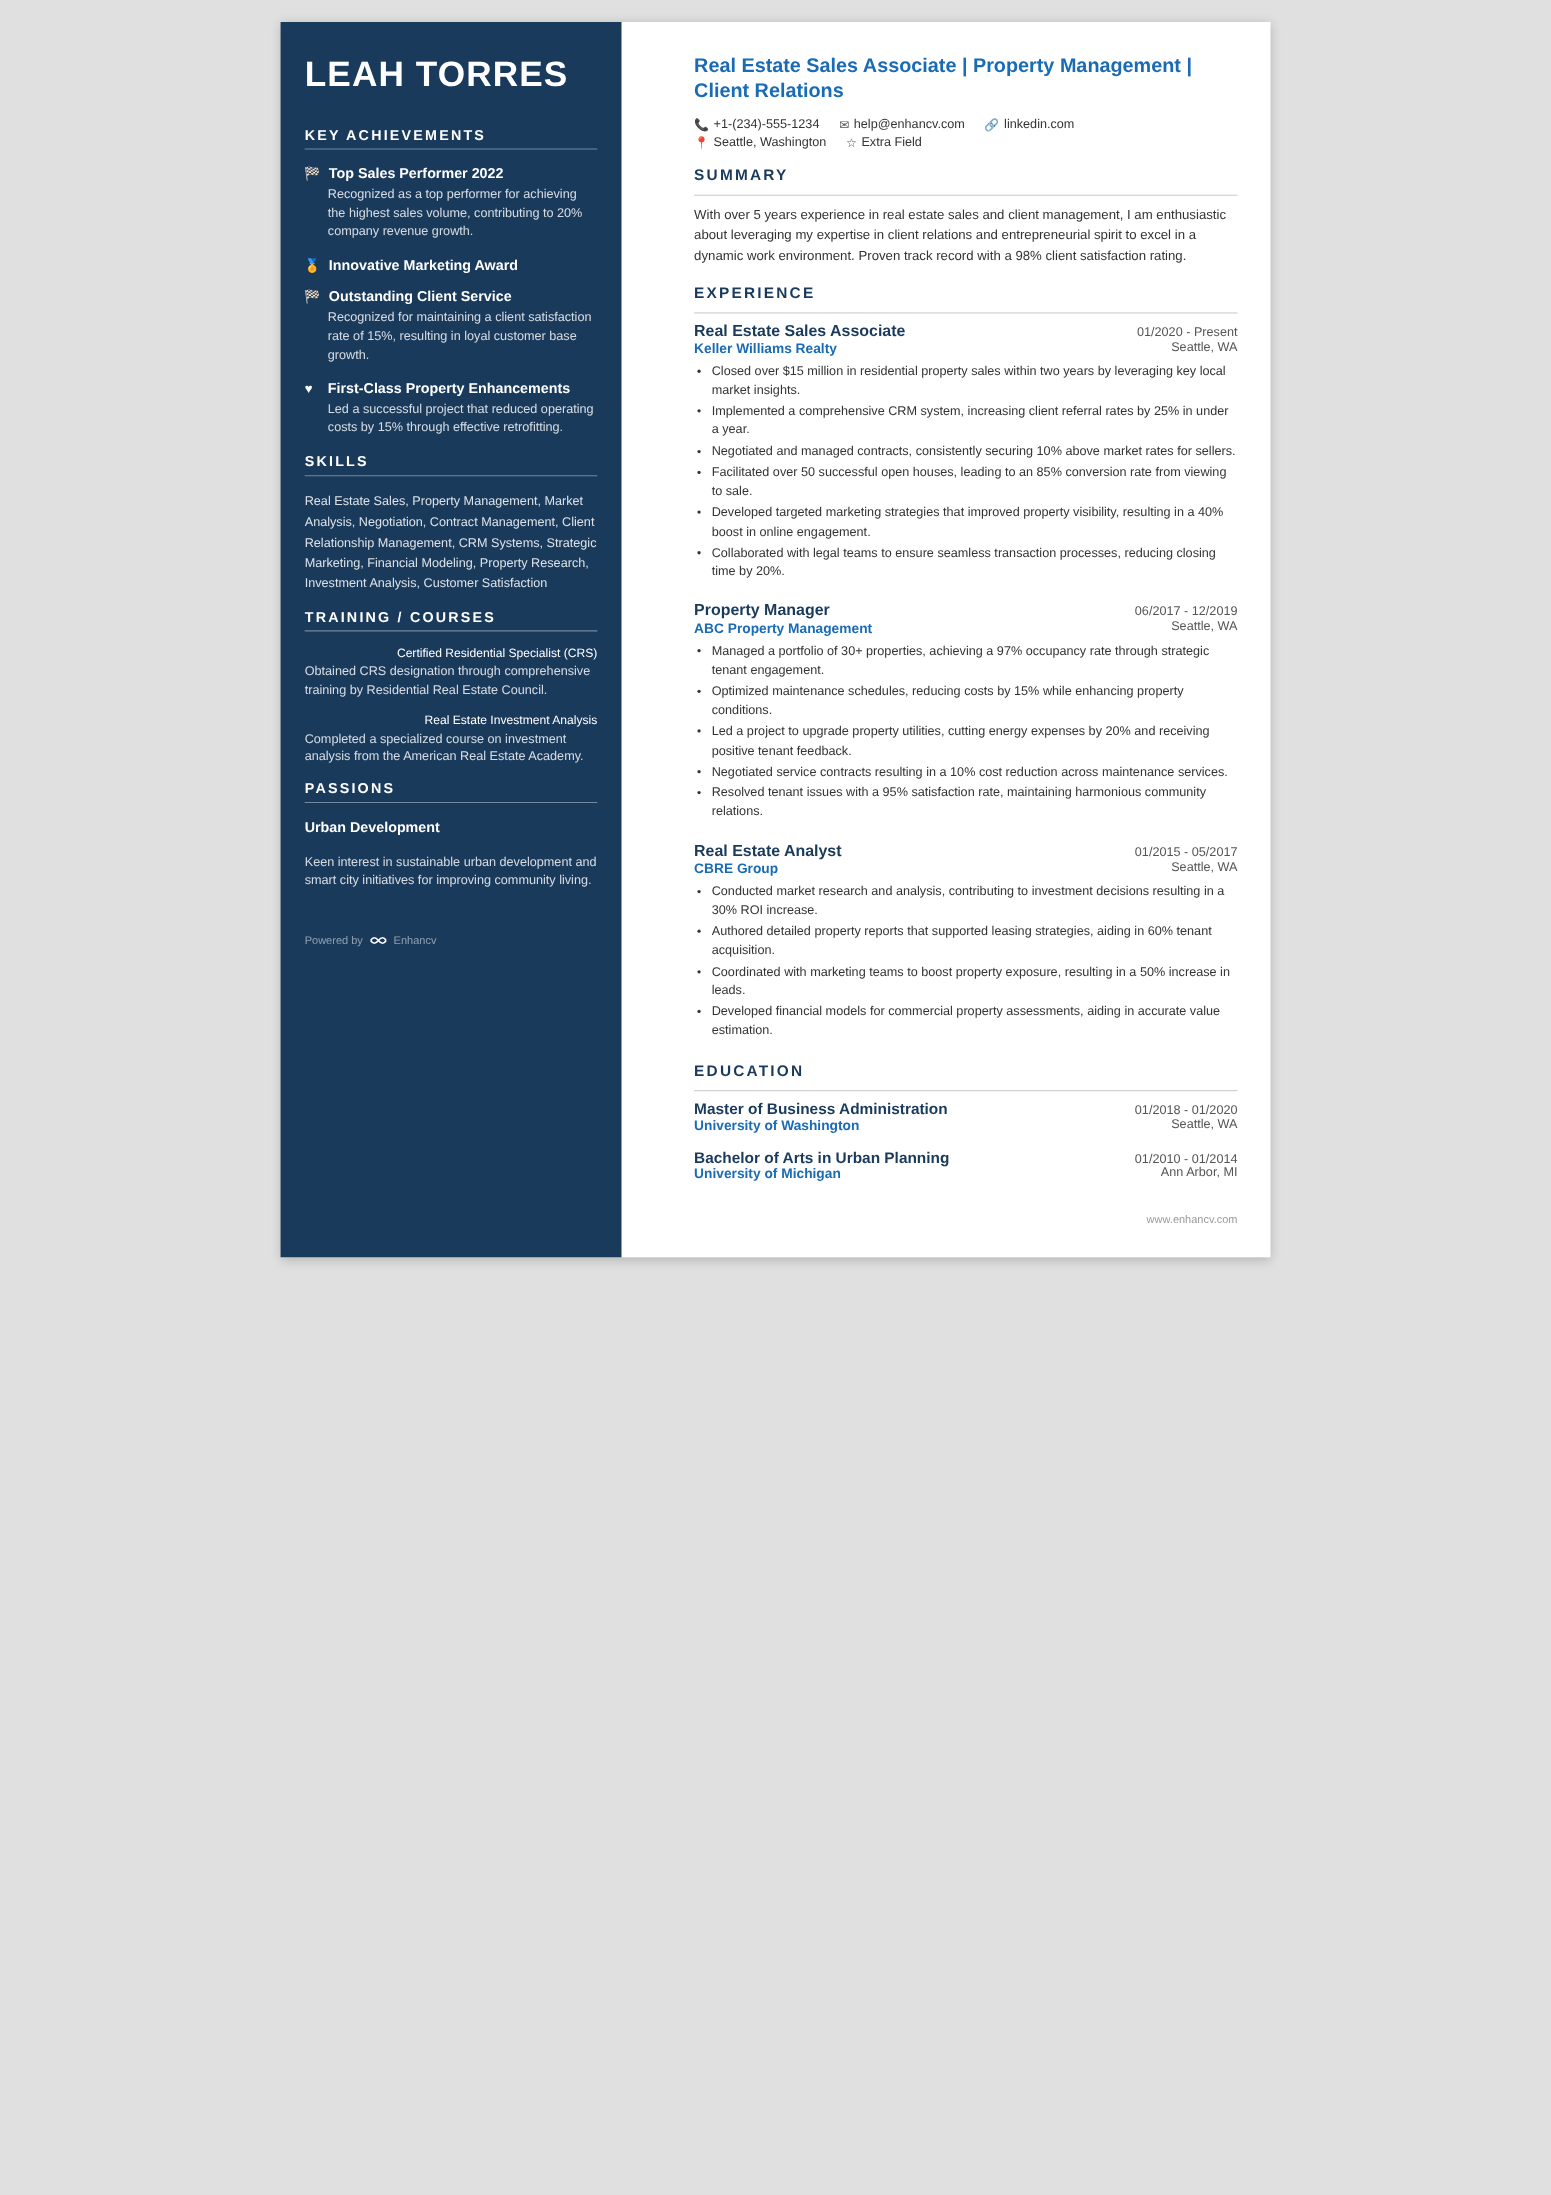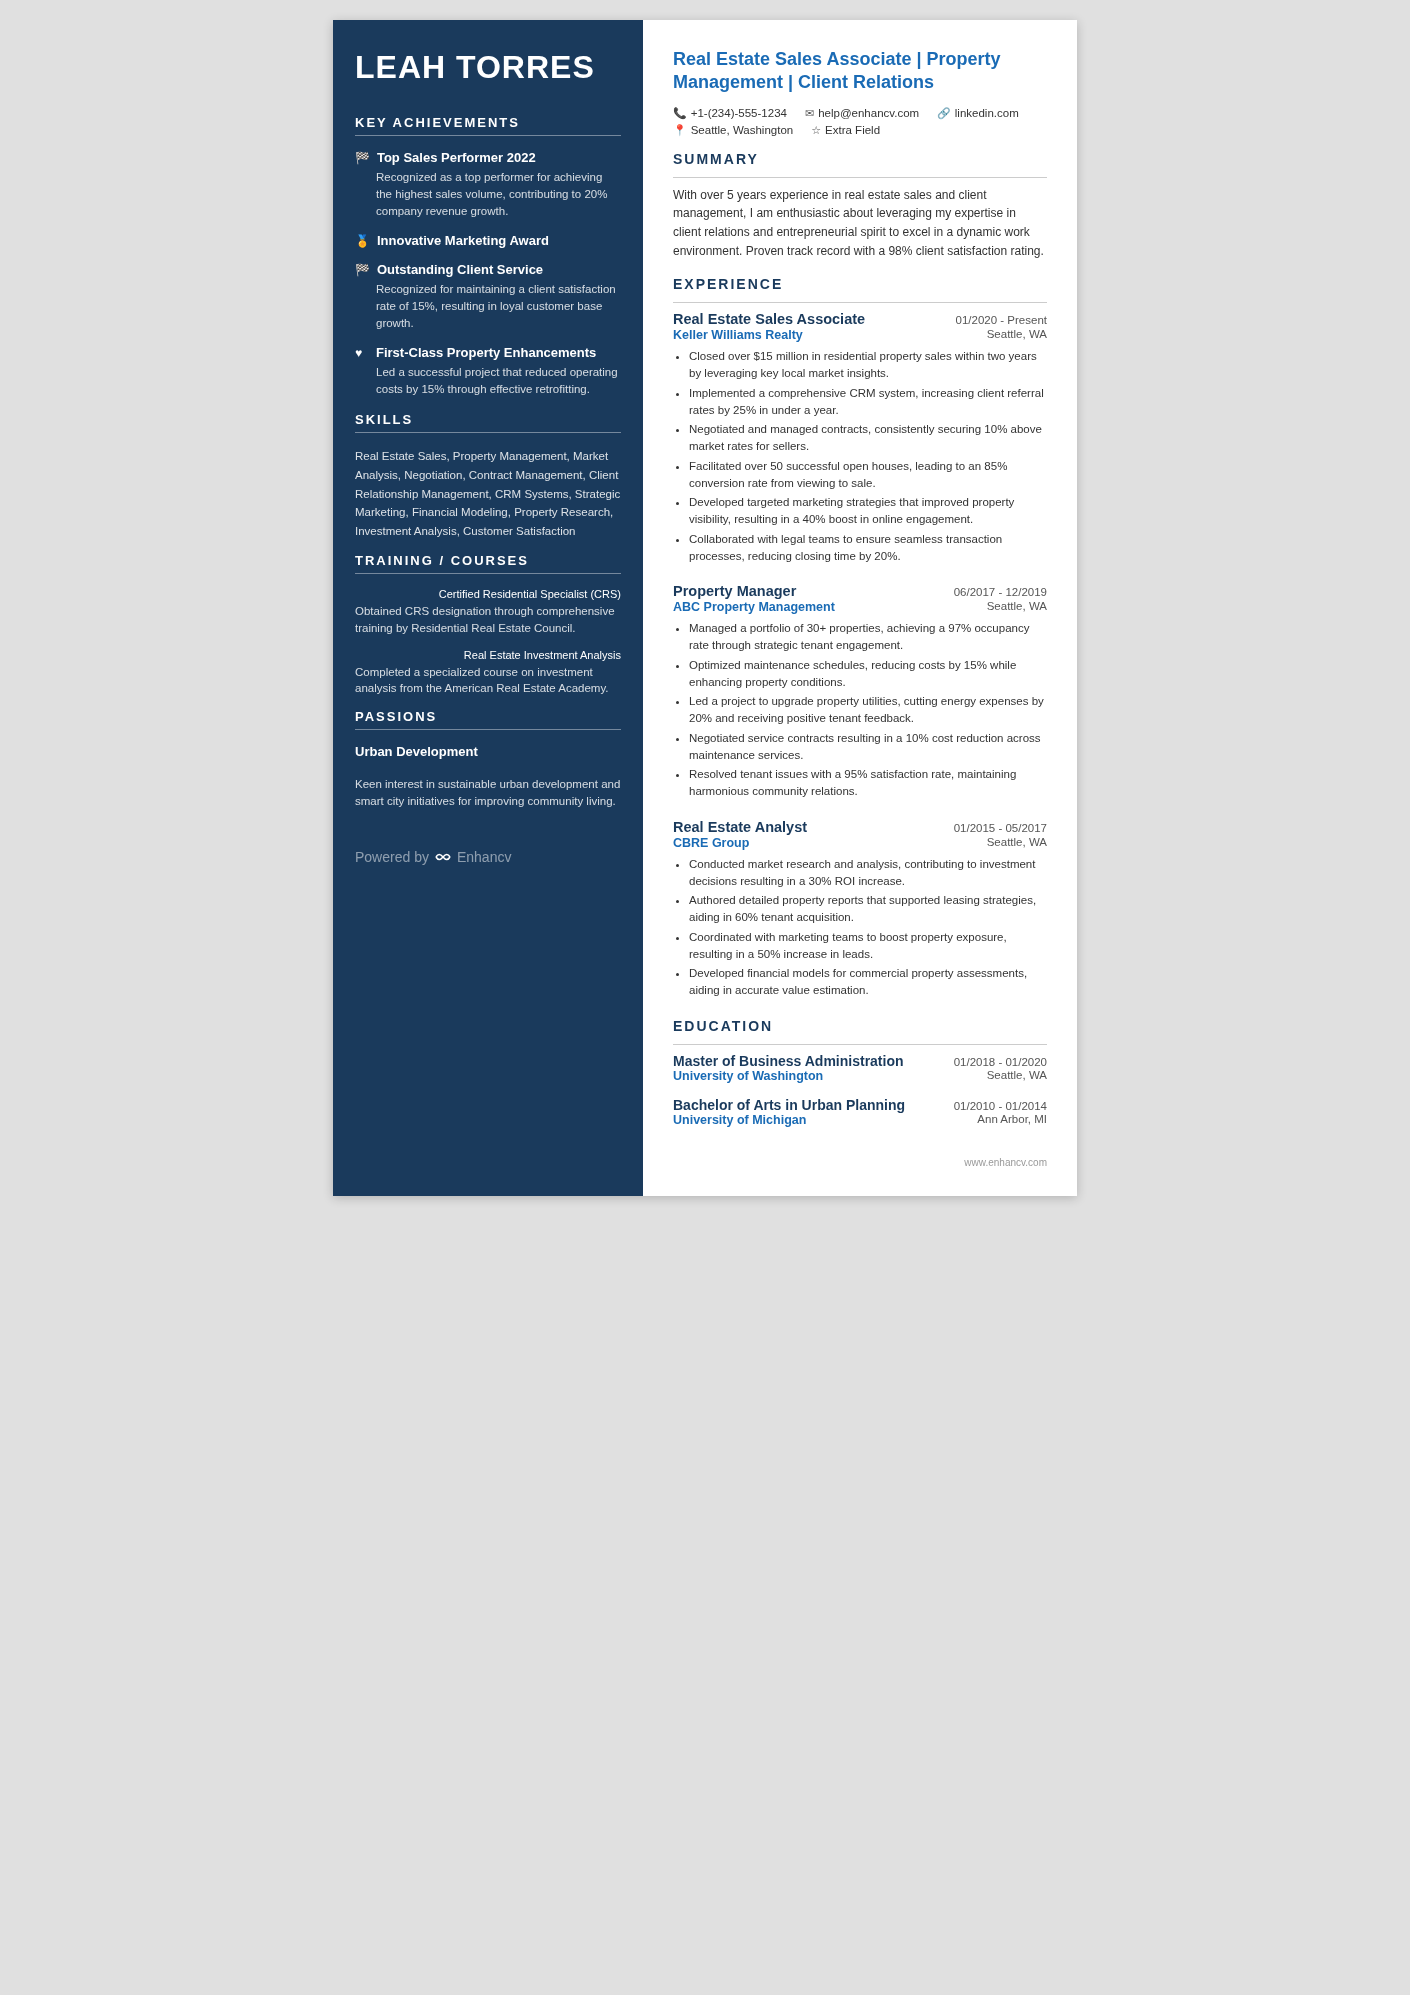--- a/index.html
+++ b/index.html
@@ -4,25 +4,26 @@
   <style>
     * { margin: 0; padding: 0; box-sizing: border-box; }
     body {
       font-family: Arial, sans-serif;
       background: #e0e0e0;
       display: flex;
       justify-content: center;
       padding: 20px;
     }
     .resume {
-      width: 744px;
+      width: 900px;
       background: white;
       display: flex;
       flex-direction: row;
       box-shadow: 0 2px 10px rgba(0,0,0,0.2);
+      gap: 36px;
     }
     
     .sidebar {
       width: 310px;
       min-width: 310px;
       background: #1a3a5c;
       color: white;
       padding: 30px 22px;
     }
     .sidebar-name {
@@ -94,21 +95,21 @@
       color: white;
       margin-bottom: 17px;
     }
     .passion-desc {
       font-size: 11.5px;
       color: rgba(255,255,255,0.82);
       line-height: 1.45;
     }
     .powered-by {
       margin-top: 40px;
-      font-size: 14px;
+      font-size: 10px;
       color: rgba(255,255,255,0.5);
       display: flex;
       align-items: center;
       gap: 5px;
     }
     
     .main {
       flex: 1;
       padding: 28px 30px;
     }

